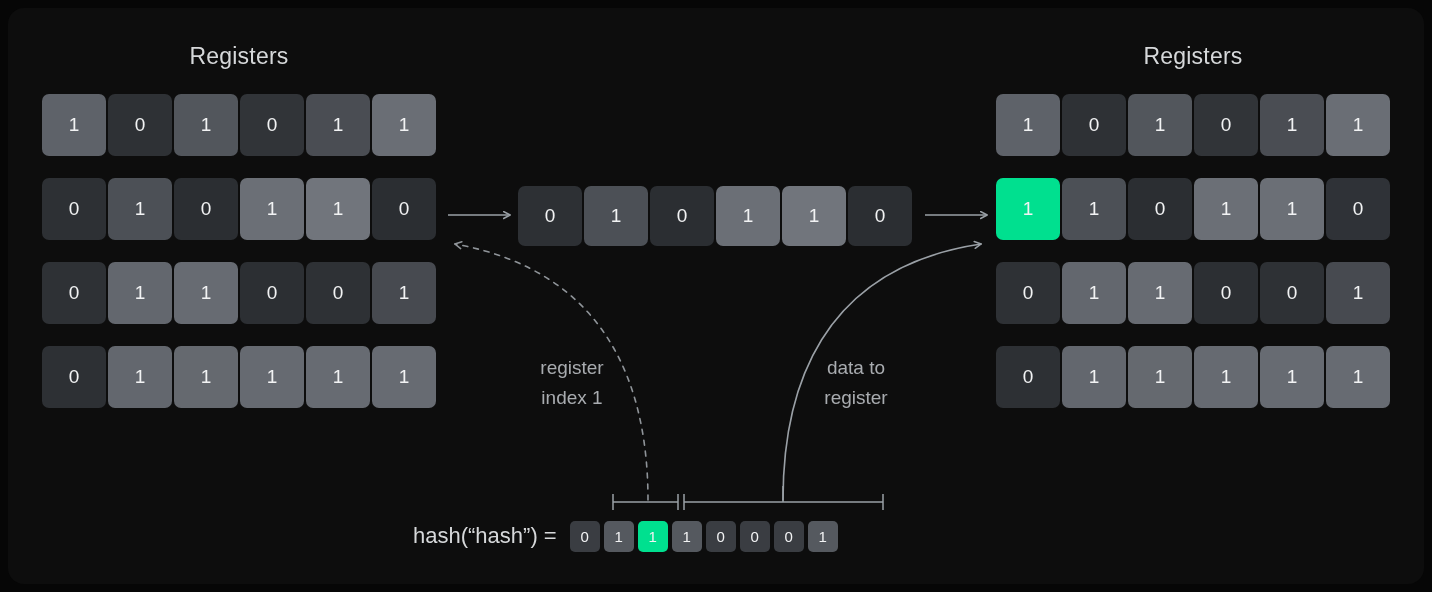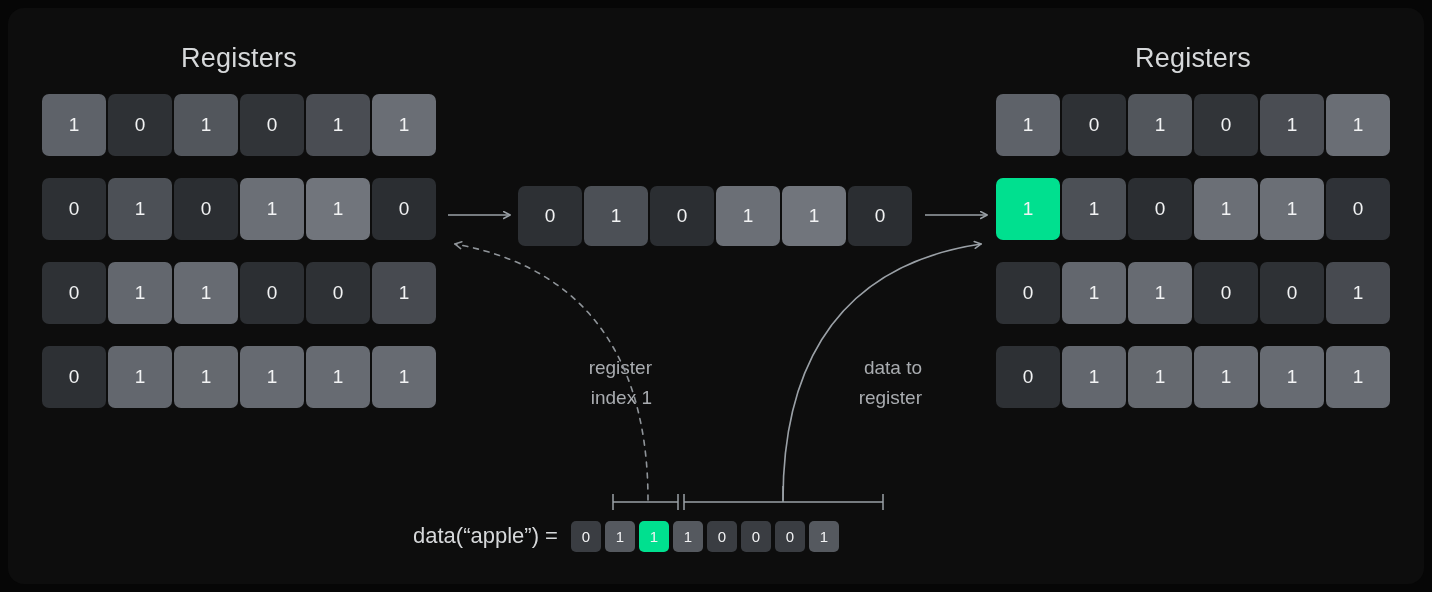--- a/index.html
+++ b/index.html
@@ -28,21 +28,21 @@
     top: 8px;
     width: 1416px;
     height: 576px;
     background: #0d0d0d;
     border-radius: 16px;
   }
 
   
   .heading {
     position: absolute;
-    font-size: 27px;
+    font-size: 23px;
     color: #d6d8da;
     letter-spacing: .2px;
     white-space: nowrap;
     text-align: center;
   }
   #heading-left  { left: 42px;  top: 43px; width: 394px; }
   #heading-right { left: 996px; top: 43px; width: 394px; }
 
   
   .grid {
@@ -107,21 +107,21 @@
     color: #f2f3f4;
     user-select: none;
   }
 
   
   .annot {
     position: absolute;
     font-size: 19px;
     line-height: 30px;
     color: #a9acb0;
-    text-align: right;
+    text-align: center;
     white-space: pre-line;
   }
   #annot-index { left: 492px; top: 353px; width: 160px; }
   #annot-data  { left: 790px; top: 353px; width: 132px; }
 
   
   #overlay {
     position: absolute;
     left: 0; top: 0;
     width: 1432px;
@@ -201,21 +201,21 @@
       <div class="cell" style="background: rgb(103, 107, 114);">1</div>
       <div class="cell" style="background: rgb(103, 107, 114);">1</div>
     </div>
 
   <div class="annot" id="annot-index">register
 index 1</div>
   <div class="annot" id="annot-data">data to
 register</div>
 
   <div id="hash-block">
-    <span id="hash-label">data(“apple”) =</span>
+    <span id="hash-label">hash(“hash”) =</span>
     <span id="hash-bits">
         <div class="hbit" style="background: rgb(58, 61, 66);">0</div>
         <div class="hbit" style="background: rgb(85, 89, 95);">1</div>
         <div class="hbit" style="background: rgb(0, 224, 143);">1</div>
         <div class="hbit" style="background: rgb(85, 89, 95);">1</div>
         <div class="hbit" style="background: rgb(58, 61, 66);">0</div>
         <div class="hbit" style="background: rgb(58, 61, 66);">0</div>
         <div class="hbit" style="background: rgb(58, 61, 66);">0</div>
         <div class="hbit" style="background: rgb(85, 89, 95);">1</div>
       </span>

